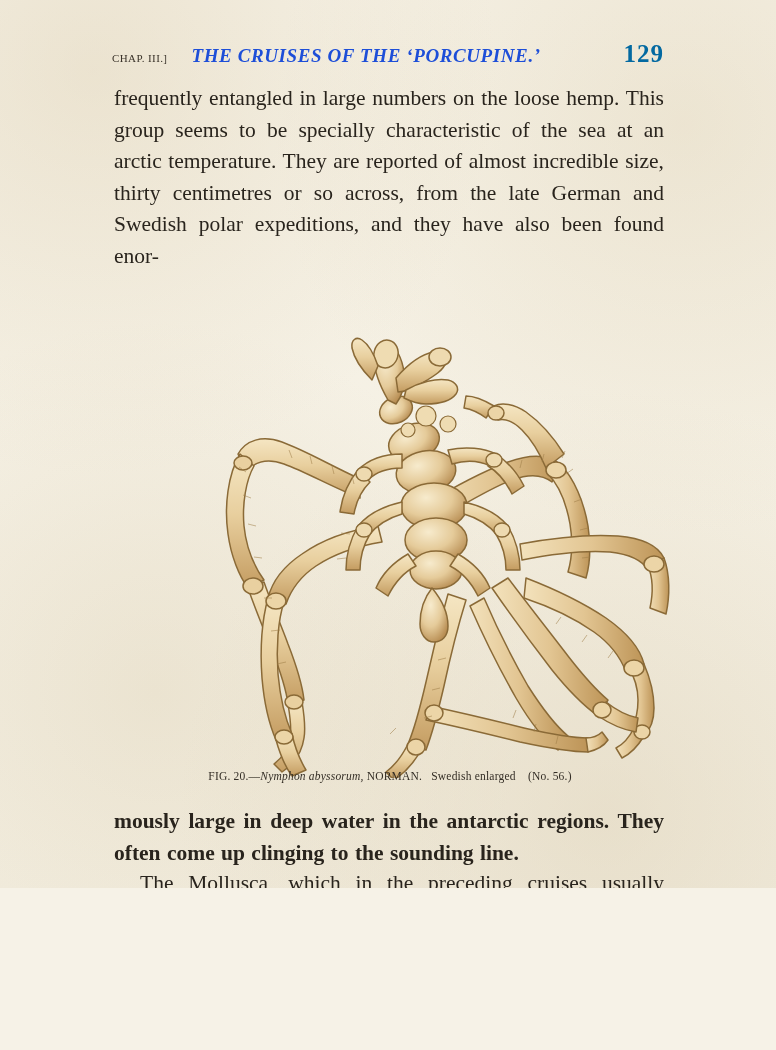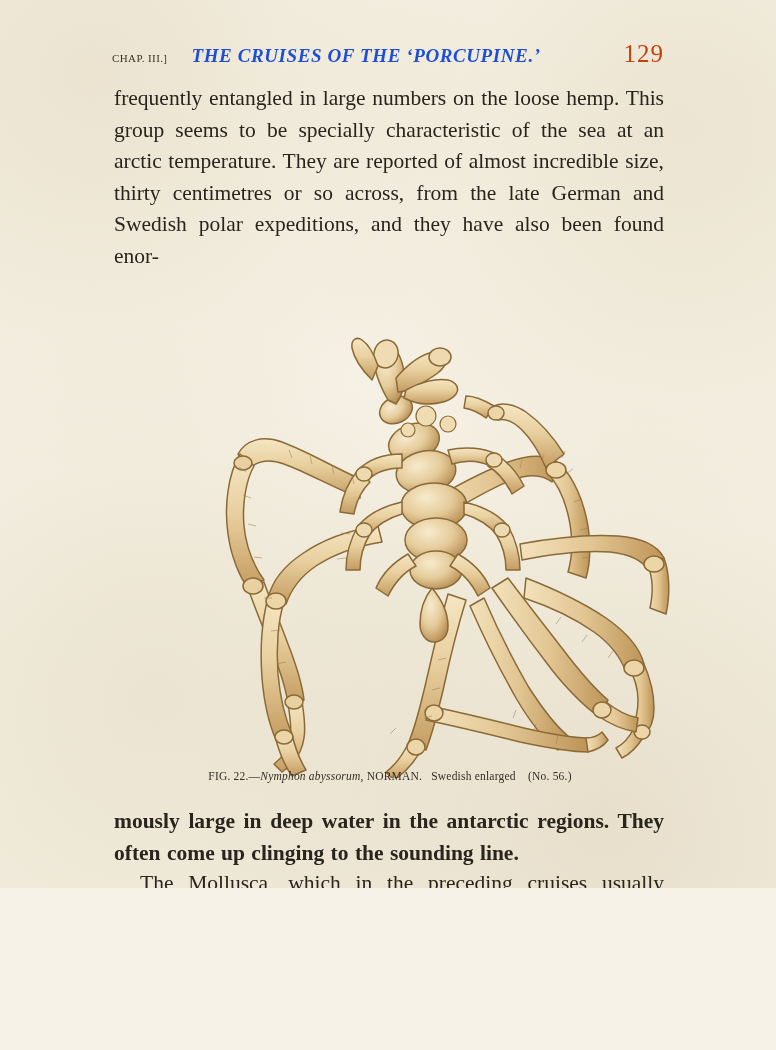--- a/index.html
+++ b/index.html
@@ -59,22 +59,22 @@
     font-size: 19px;
     letter-spacing: 0.6px;
     color: #1d4ed8;
     white-space: nowrap;
     margin-left: 6px;
     margin-right: auto;
     padding-left: 18px;
   }
   .runhead .folio {
     font-size: 25px;
-    font-weight: normal;
-    color: #c2410c;
+    font-weight: bold;
+    color: #0369a1;
     letter-spacing: 1px;
   }
 
   
   .block {
     position: absolute;
     left: 114px;
     width: 550px;
     font-size: 21.5px;
     line-height: 31.5px;
@@ -284,21 +284,21 @@
           <path d="M424 210 l2 -8 M446 204 l2 -8 M466 200 l3 -7"></path>
           <path d="M460 366 l5 -7 M486 384 l5 -7 M512 400 l5 -7"></path>
           <path d="M350 400 l-8 2 M344 430 l-8 2 M336 458 l-8 2"></path>
           <path d="M420 452 l-3 8 M440 466 l-2 8 M462 478 l-2 8"></path>
           <path d="M250 300 l-9 1 M254 276 l-9 -1 M300 470 l-6 6"></path>
         </g>
       </svg>
     </div>
 
     <div class="figcaption">
-      <span>FIG. 22.—</span><span class="sp">Nymphon abyssorum,</span>
+      <span>FIG. 20.—</span><span class="sp">Nymphon abyssorum,</span>
       <span class="sc">NORMAN.</span>
       &nbsp;
       <span>Swedish enlarged</span>
       &nbsp;&nbsp;
       <span>(No. 56.)</span>
     </div>
 
     <div class="block" id="para-mid">
       <p class="lastline">mously large in deep water in the antarctic regions. They often come up clinging to the sounding line.</p>
     </div>

